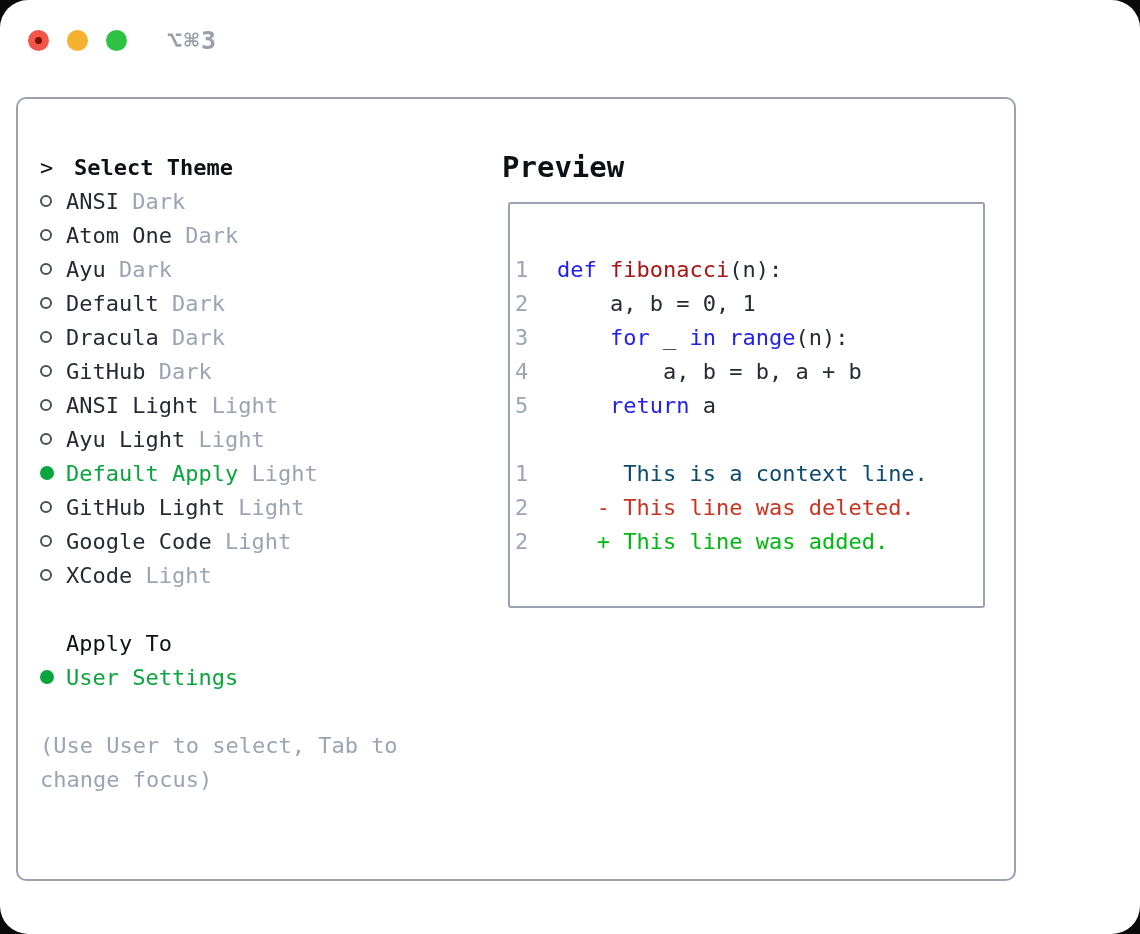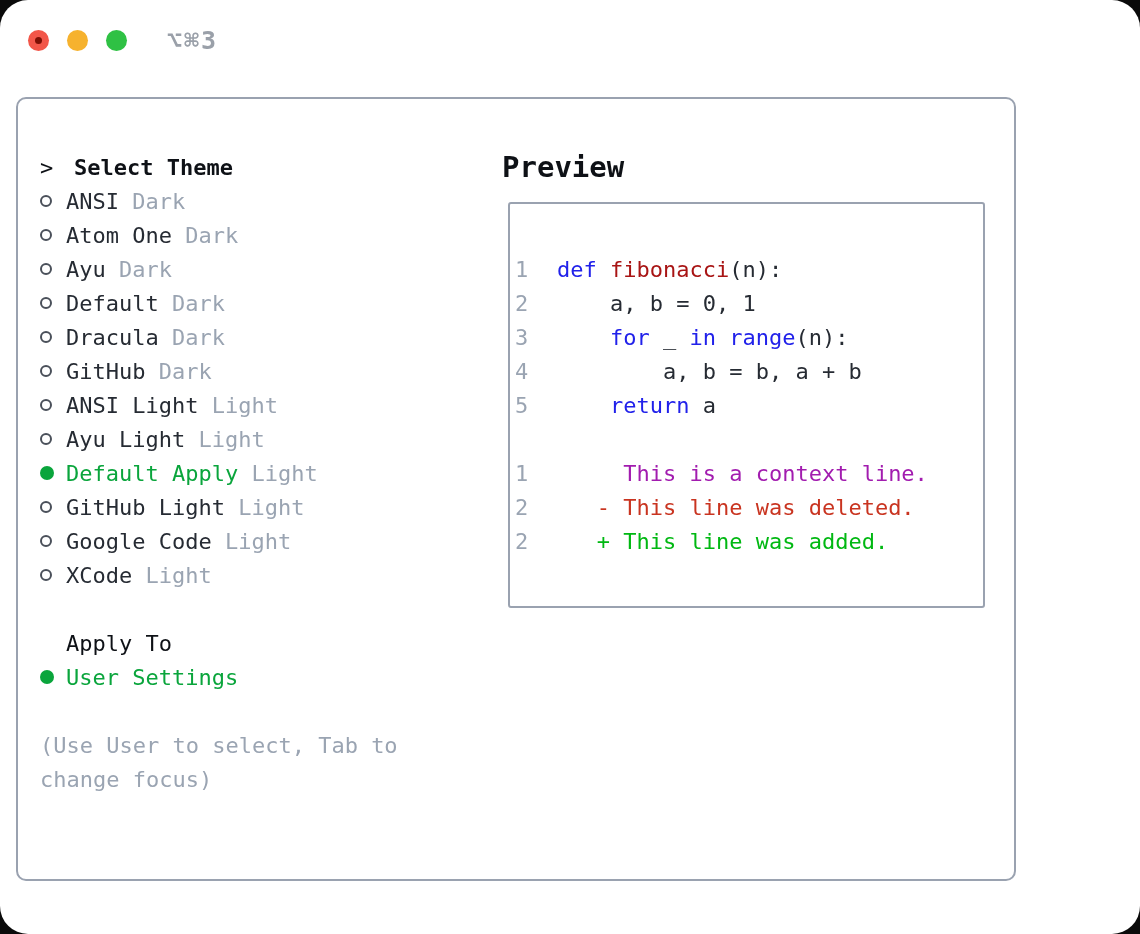--- a/index.html
+++ b/index.html
@@ -94,19 +94,19 @@
         <div class="row hint-row">change focus)</div>
       </div>
     <div class="preview-label">Preview</div>
     <div class="preview-box" id="preview-box">
         <div class="code-line"><span class="ln">1</span><span style="color: rgb(33, 33, 234);">def</span><span style="color: rgb(38, 43, 51);"> </span><span style="color: rgb(168, 20, 20);">fibonacci</span><span style="color: rgb(38, 43, 51);">(n):</span></div>
         <div class="code-line"><span class="ln">2</span><span style="color: rgb(38, 43, 51);">    a, b = 0, 1</span></div>
         <div class="code-line"><span class="ln">3</span><span style="color: rgb(38, 43, 51);">    </span><span style="color: rgb(33, 33, 234);">for</span><span style="color: rgb(38, 43, 51);"> _ </span><span style="color: rgb(33, 33, 234);">in</span><span style="color: rgb(38, 43, 51);"> </span><span style="color: rgb(33, 33, 234);">range</span><span style="color: rgb(38, 43, 51);">(n):</span></div>
         <div class="code-line"><span class="ln">4</span><span style="color: rgb(38, 43, 51);">        a, b = b, a + b</span></div>
         <div class="code-line"><span class="ln">5</span><span style="color: rgb(38, 43, 51);">    </span><span style="color: rgb(33, 33, 234);">return</span><span style="color: rgb(38, 43, 51);"> a</span></div>
         <div class="code-line"><span class="ln"></span></div>
-        <div class="code-line"><span class="ln">1</span><span style="color: #a21caf;">     This is a context line.</span></div>
+        <div class="code-line"><span class="ln">1</span><span style="color: #0c4a6e;">     This is a context line.</span></div>
         <div class="code-line"><span class="ln">2</span><span style="color: rgb(201, 52, 32);">   - This line was deleted.</span></div>
         <div class="code-line"><span class="ln">2</span><span style="color: rgb(0, 184, 18);">   + This line was added.</span></div>
       </div>
   </div>
 
 </div>
 
 </body></html>

